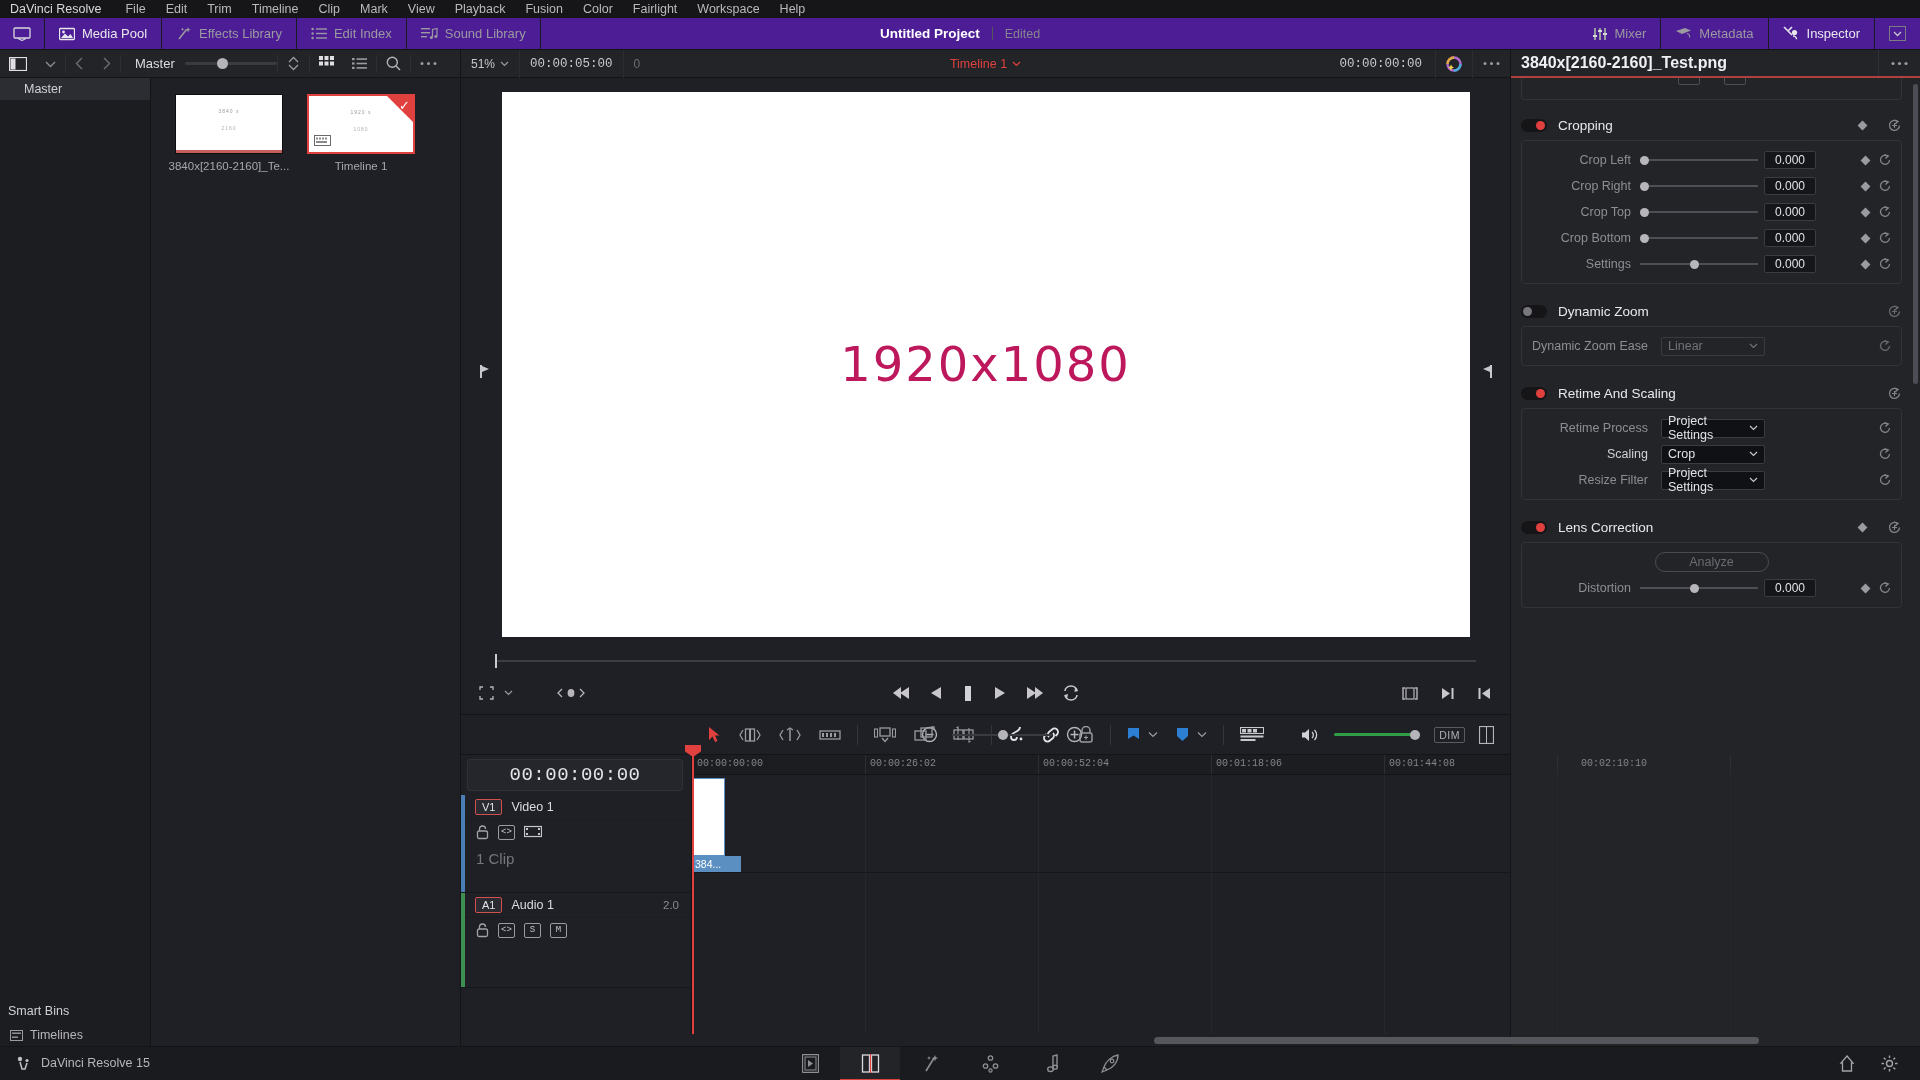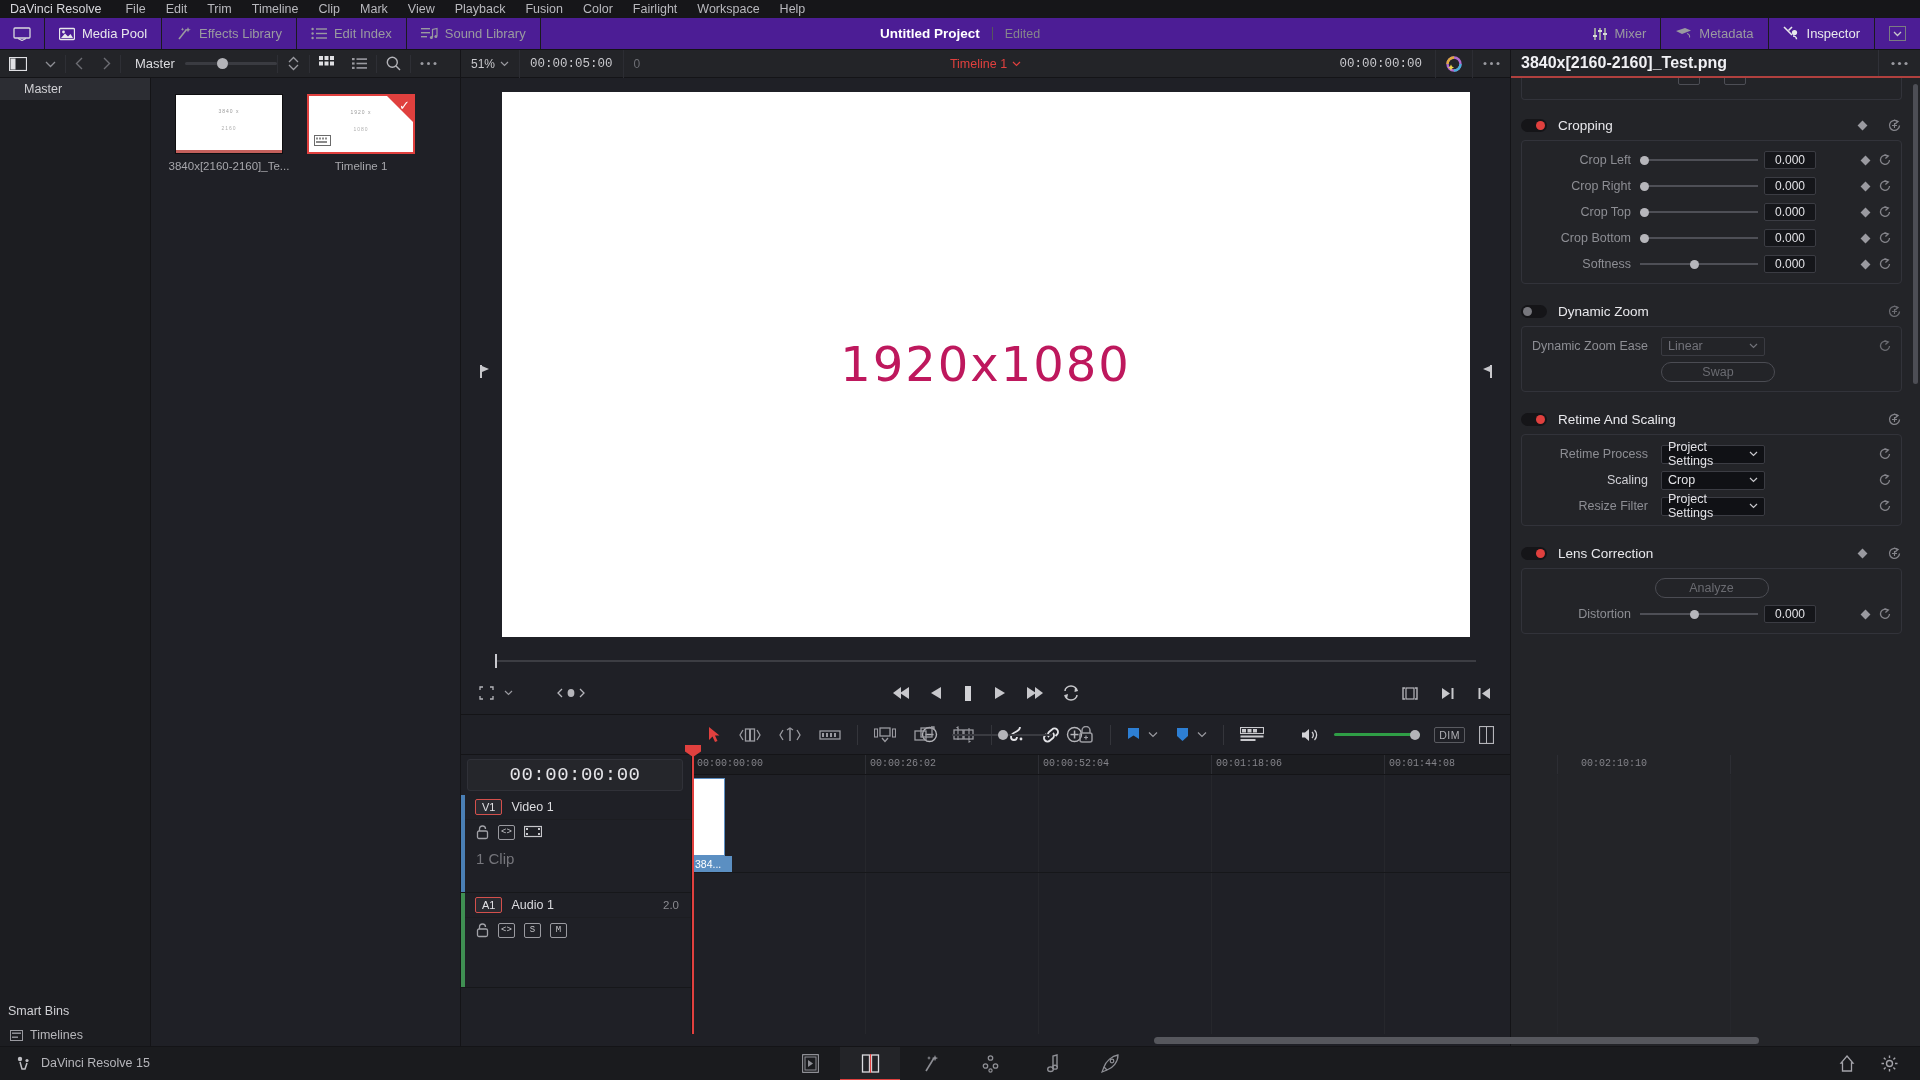--- a/index.html
+++ b/index.html
@@ -141,21 +141,21 @@
   .ruler { height: 20px; background: #1c1d21; position: relative; border-bottom: 1px solid #141417; }
   .ruler .tcm { position: absolute; top: 3px; font-family: "Liberation Mono", monospace; font-size: 10px; color: #84848a; }
   .ruler .tick { position: absolute; top: 0; bottom: 0; width: 1px; background: #2d2e34; }
   .grid-line { position: absolute; top: 20px; bottom: 0; width: 1px; background: #26272c; }
   .v-track-lane { position: absolute; left: 0; right: 0; top: 20px; height: 98px; border-bottom: 1px solid #16171a; }
   .a-track-lane { position: absolute; left: 0; right: 0; top: 118px; height: 95px; }
   .clip {
     position: absolute; left: 0; top: 3px; width: 33px; height: 78px;
     background: #ffffff; border: 1px solid #5c8fc4;
   }
-  .clip-label { position: absolute; left: 0; top: 81px; width: 40px; height: 16px; background: #5b8fc2; color: #fff; font-size: 10.5px; display: flex; align-items: center; padding-left: 3px; }
+  .clip-label { position: absolute; left: 0; top: 81px; width: 49px; height: 16px; background: #5b8fc2; color: #fff; font-size: 10.5px; display: flex; align-items: center; padding-left: 3px; }
   .playhead { position: absolute; top: 0; bottom: 0; width: 2px; background: #e0403e; }
   .playhead-flag { position: absolute; top: -10px; left: -7px; width: 16px; height: 12px; background: #e0403e; clip-path: polygon(0 0, 100% 0, 100% 55%, 50% 100%, 0 55%); }
   .hscroll-wrap { height: 12px; background: #1f2026; position: relative; }
   .hscroll { position: absolute; height: 7px; background: #56575d; border-radius: 4px; top: 3px; }
 
   
   .inspector { width: 410px; background: #232428; display: flex; flex-direction: column; border-left: 1px solid #141417; }
   .insp-title { height: 28px; display: flex; align-items: center; border-bottom: 2px solid #b0403e; background: #232428; }
   .insp-title .name { flex: 1; font-size: 16px; color: #f0f0f4; font-weight: bold; padding-left: 10px; }
   .insp-title .dots { padding: 0 12px; color: #9a9aa0; border-left: 1px solid #303138; height: 100%; display: flex; align-items: center; }
@@ -959,21 +959,21 @@
                   <span class="diamond" style="margin:0;"></span>
                 <span class="reset-ic">
                     <svg width="14" height="14" viewBox="0 0 14 14">
                       <path d="M11.5 7 A4.5 4.5 0 1 1 9.8 3.3" fill="none" stroke="#84848a" stroke-width="1.3"></path>
                       <path d="M6.5 1.5 L10.3 3 L7.4 5.4" fill="none" stroke="#84848a" stroke-width="1.3"></path>
                     </svg>
                   </span>
               </span>
             </div>
             <div class="param-row">
-              <span class="p-label">Softness</span>
+              <span class="p-label">Settings</span>
               <span class="p-slider">
                   <span class="track"></span>
                   <span class="knob" style="left:50px;"></span>
                 </span>
               <span class="p-value">0.000</span>
               <span class="p-icons">
                   <span class="diamond" style="margin:0;"></span>
                 <span class="reset-ic">
                     <svg width="14" height="14" viewBox="0 0 14 14">
                       <path d="M11.5 7 A4.5 4.5 0 1 1 9.8 3.3" fill="none" stroke="#84848a" stroke-width="1.3"></path>
@@ -1009,24 +1009,20 @@
                   </span>
               </span>
               <span class="p-icons">
                   <span class="reset-ic">
                     <svg width="14" height="14" viewBox="0 0 14 14">
                       <path d="M11.5 7 A4.5 4.5 0 1 1 9.8 3.3" fill="none" stroke="#6a6b71" stroke-width="1.3"></path>
                       <path d="M6.5 1.5 L10.3 3 L7.4 5.4" fill="none" stroke="#6a6b71" stroke-width="1.3"></path>
                     </svg>
                   </span>
                 </span>
-            </div>
-            <div class="param-row">
-              <span class="p-label" style="width:135px;"></span>
-              <span class="pill-btn disabled" style="margin:0 0 0 4px;">Swap</span>
             </div>
           </div>
 
           <div class="sect-hdr">
             <span class="toggle">
                 <span class="dot"></span>
               </span>
             <span class="sect-name">Retime And Scaling</span>
             <span class="reset-ic" style="margin-right:0;">
               <svg width="15" height="15" viewBox="0 0 15 15">

